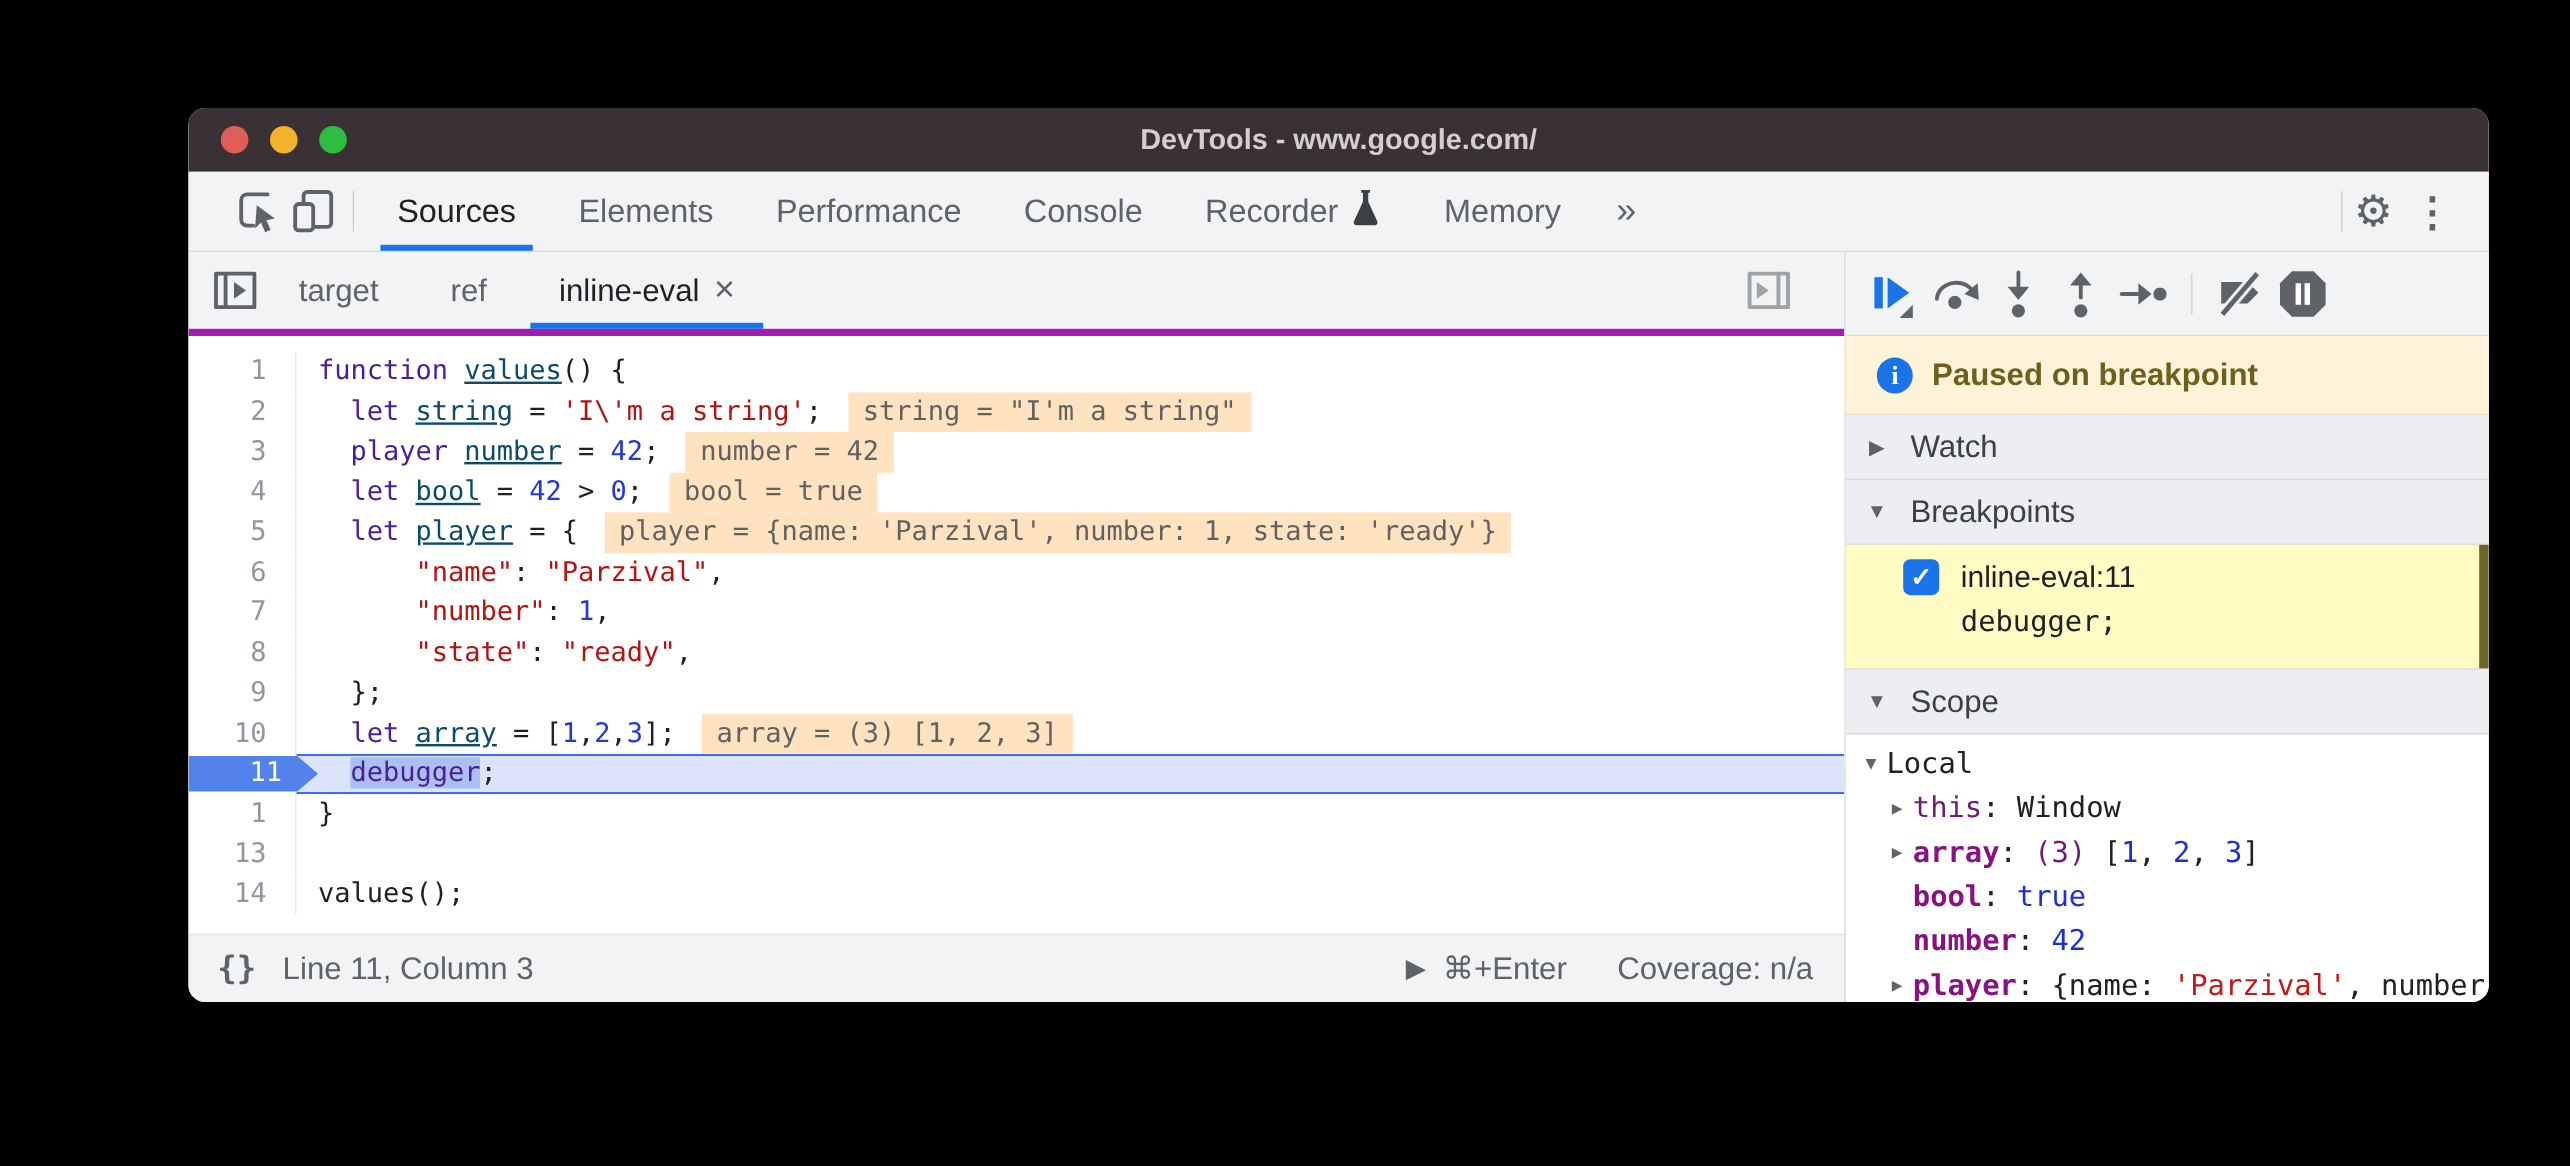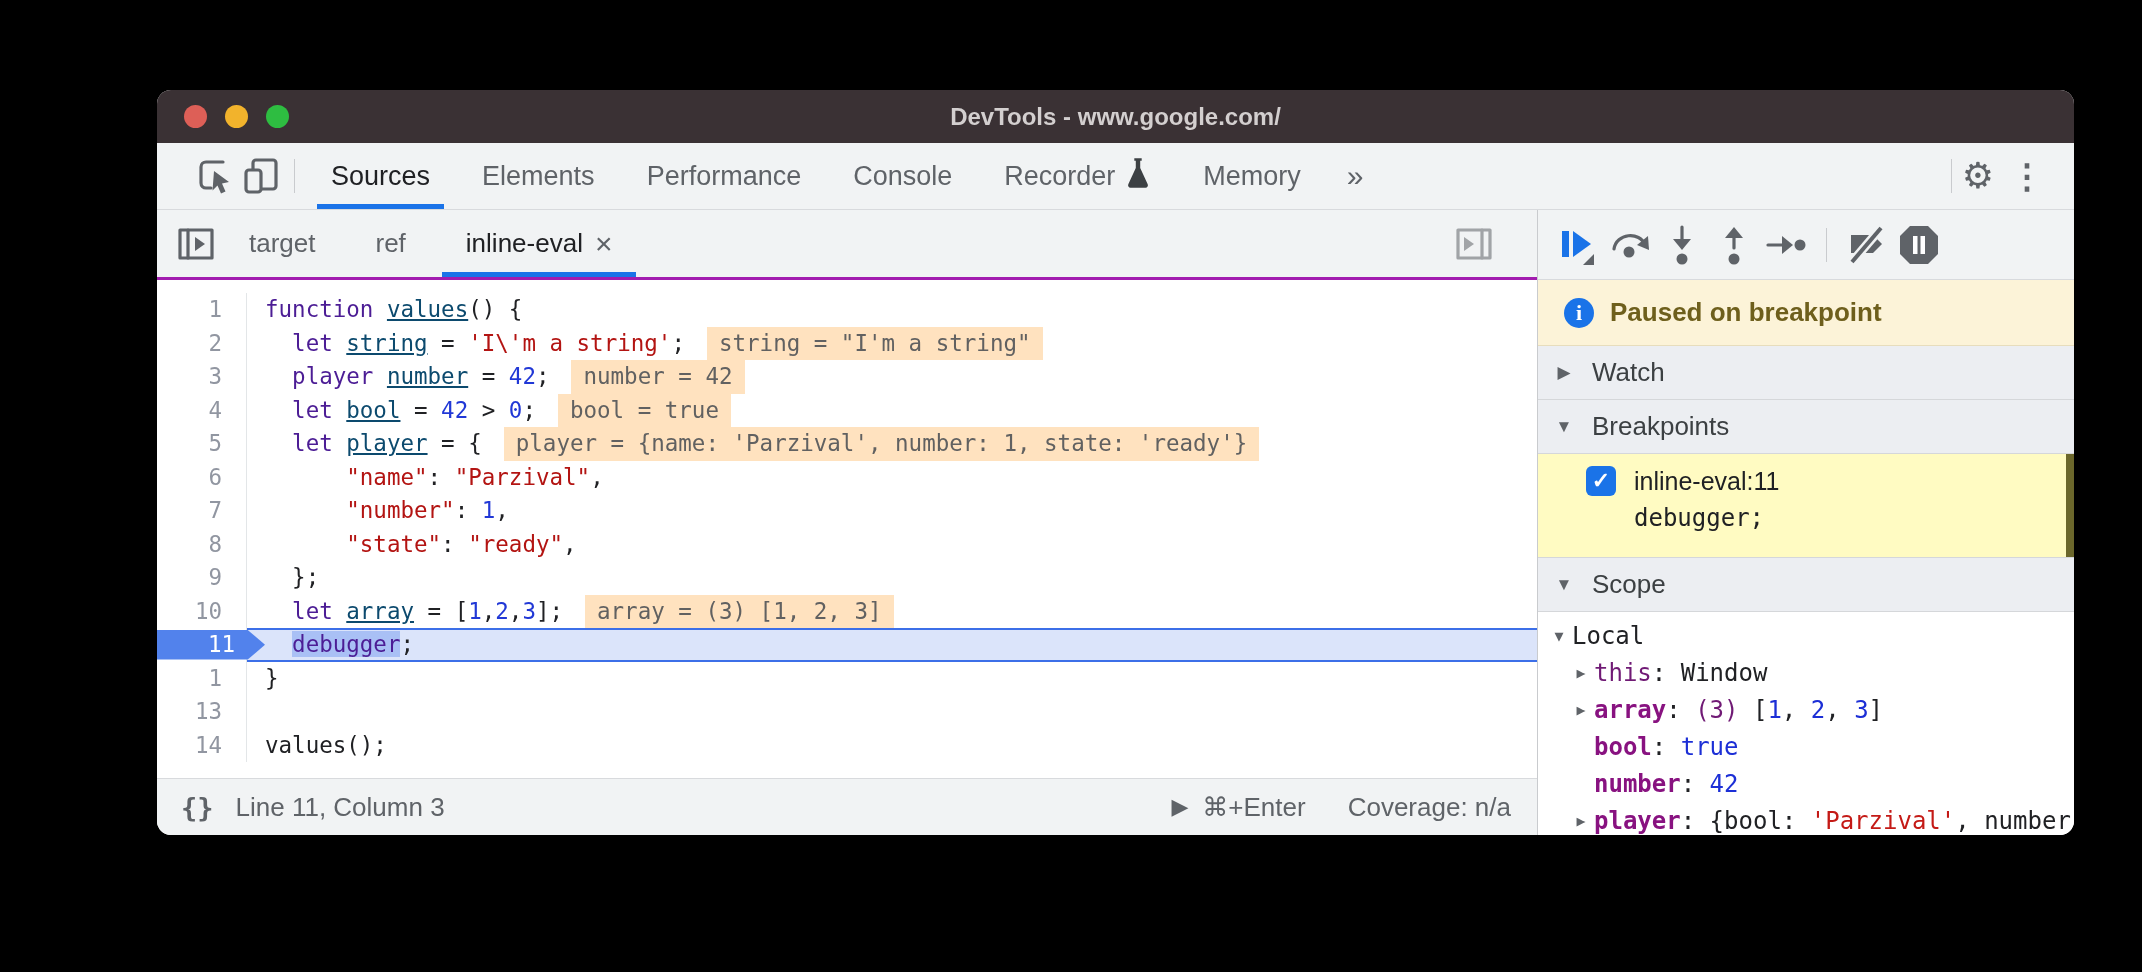--- a/index.html
+++ b/index.html
@@ -27,21 +27,21 @@
   .tab.active { color:#202124; }
   .tab.active::after { content:""; position:absolute; left:12px; right:12px; bottom:0;
                        height:5px; background:#1a73e8; }
   .more-tabs { font-size:30px; color:#5f6368; padding:0 20px; }
   .toolbar-right { margin-left:auto; display:flex; align-items:center; padding-right:14px; }
   .gear-glyph { font-size:36px; color:#5f6368; }
   .kebab-glyph { font-size:34px; color:#5f6368; font-weight:bold; padding:0 16px; }
   
   .content { flex:1; display:flex; min-height:0; }
   .editor { width:1380px; display:flex; flex-direction:column; min-width:0; }
-  .filetabs { height:70px; background:#f1f3f4; border-bottom:3px solid #a21caf;
+  .filetabs { height:70px; background:#f1f3f4; border-bottom:6px solid #a21caf;
               display:flex; align-items:center; flex:0 0 auto; }
   .ftab { height:100%; display:flex; align-items:center; gap:12px; padding:0 30px;
           font-size:26px; color:#5f6368; position:relative; }
   .ftab.active { color:#202124; }
   .ftab.active::after { content:""; position:absolute; left:6px; right:6px; bottom:0;
                         height:5px; background:#1a73e8; }
   .ftab .close { font-size:30px; color:#5f6368; }
   .ft-icon { width:46px; height:46px; margin-left:16px; display:flex; align-items:center; justify-content:center; }
   .ft-right { margin-left:auto; margin-right:40px; }
   
@@ -301,17 +301,17 @@
         <span class="tri">▼</span>
         <span>Scope</span>
       </div>
 
       <div class="scope-body" id="scope-body">
           <div class="sc-row sc-pad0"><span class="sc-arrow">▼</span><span class="sc-pl">Local</span></div>
           <div class="sc-row sc-pad1"><span class="sc-arrow">▶</span><span class="sc-dim">this</span><span class="sc-pl">: </span><span class="sc-pl">Window</span></div>
           <div class="sc-row sc-pad1"><span class="sc-arrow">▶</span><span class="sc-name">array</span><span class="sc-pl">: </span><span class="sc-dim">(3) </span><span class="sc-pl">[</span><span class="sc-num">1</span><span class="sc-pl">, </span><span class="sc-num">2</span><span class="sc-pl">, </span><span class="sc-num">3</span><span class="sc-pl">]</span></div>
           <div class="sc-row sc-noarrow"><span class="sc-name">bool</span><span class="sc-pl">: </span><span class="sc-num">true</span></div>
           <div class="sc-row sc-noarrow"><span class="sc-name">number</span><span class="sc-pl">: </span><span class="sc-num">42</span></div>
-          <div class="sc-row sc-pad1"><span class="sc-arrow">▶</span><span class="sc-name">player</span><span class="sc-pl">: {bool: </span><span class="sc-str">'Parzival'</span><span class="sc-pl">, number: </span></div>
+          <div class="sc-row sc-pad1"><span class="sc-arrow">▶</span><span class="sc-name">player</span><span class="sc-pl">: {name: </span><span class="sc-str">'Parzival'</span><span class="sc-pl">, number: </span></div>
         </div>
     </div>
   </div>
 </div>
 
 </body></html>

